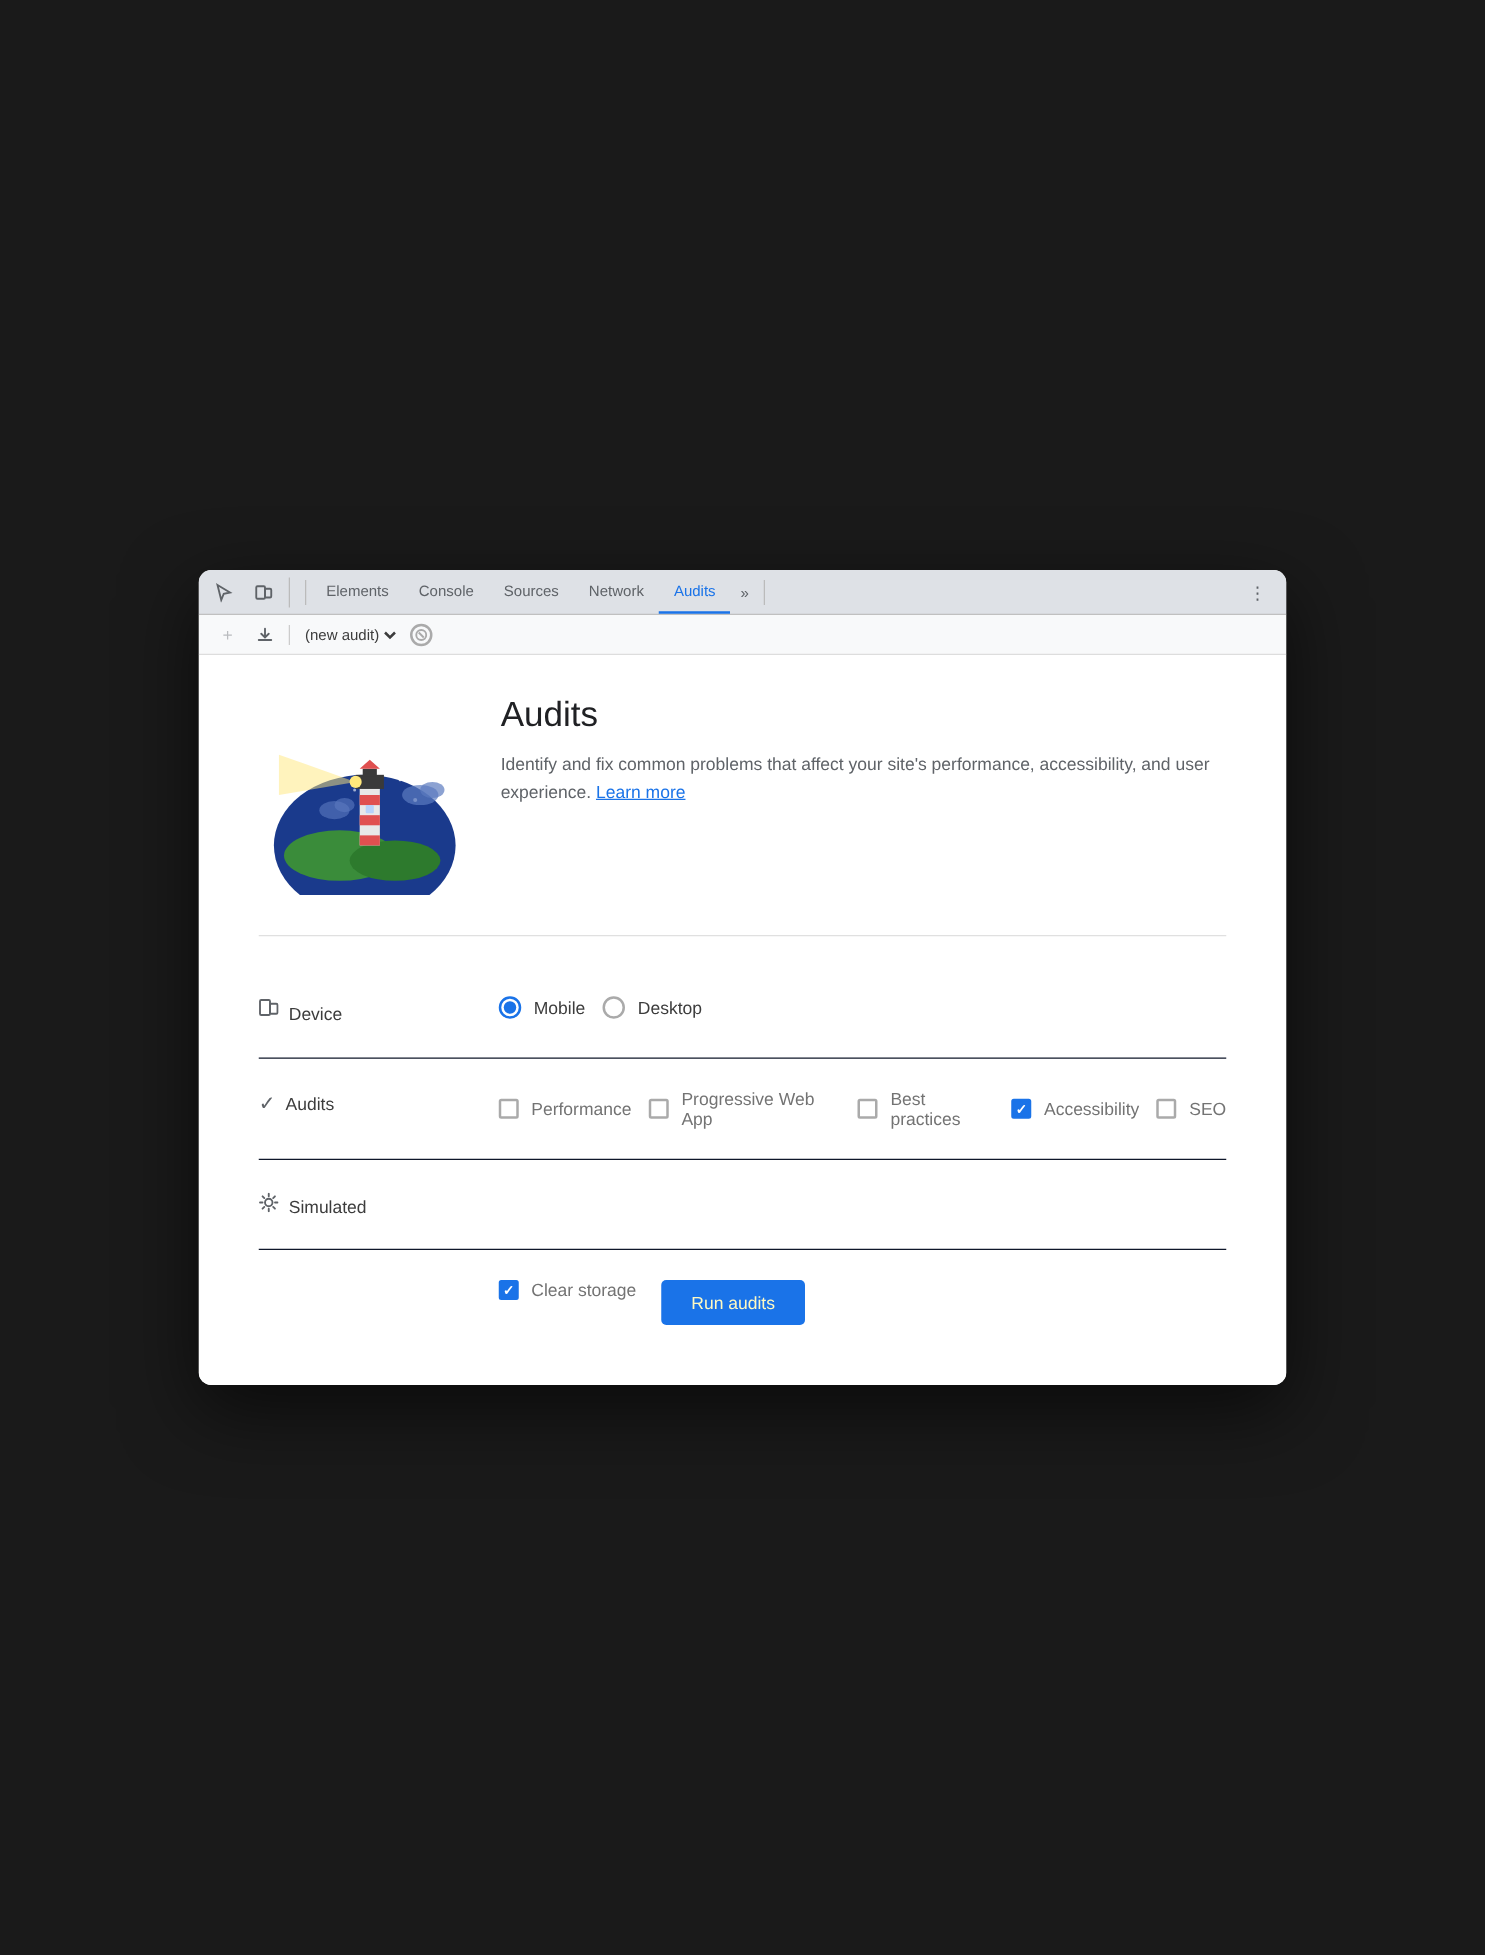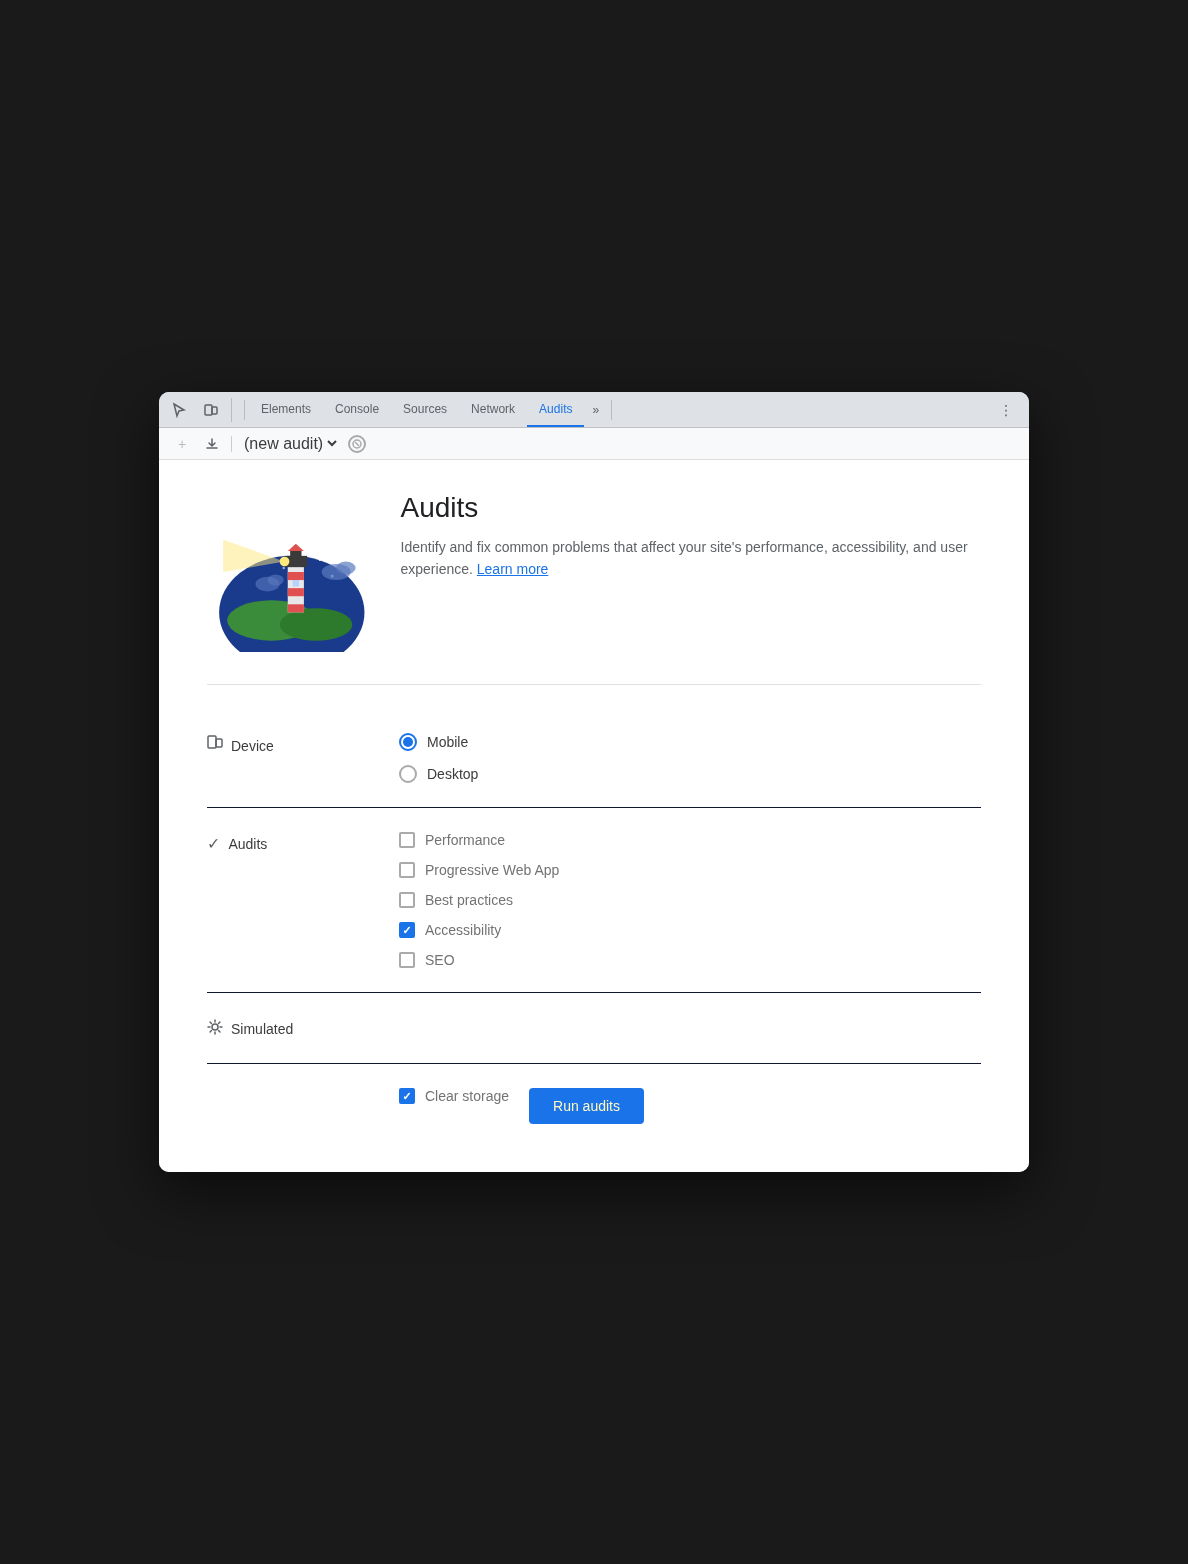--- a/index.html
+++ b/index.html
@@ -134,21 +134,21 @@
       background: #ccc;
     }
     .audit-select-wrapper {
       display: flex;
       align-items: center;
       gap: 4px;
     }
     .audit-select {
       border: none;
       background: transparent;
-      font-size: 16px;
+      font-size: 12px;
       color: #3c3c3c;
       cursor: pointer;
       outline: none;
     }
     .toolbar-stop {
       width: 18px;
       height: 18px;
       border-radius: 50%;
       border: 2px solid #aaa;
       display: flex;
@@ -209,21 +209,21 @@
       font-size: 14px;
       color: #3c3c3c;
       padding-top: 2px;
     }
     .setting-icon {
       font-size: 16px;
       color: #5f6368;
     }
     .setting-options {
       display: flex;
-      flex-direction: column;
+      flex-direction: row;
       gap: 14px;
     }
     
     .radio-option {
       display: flex;
       align-items: center;
       gap: 10px;
       cursor: pointer;
       font-size: 14px;
       color: #3c3c3c;

